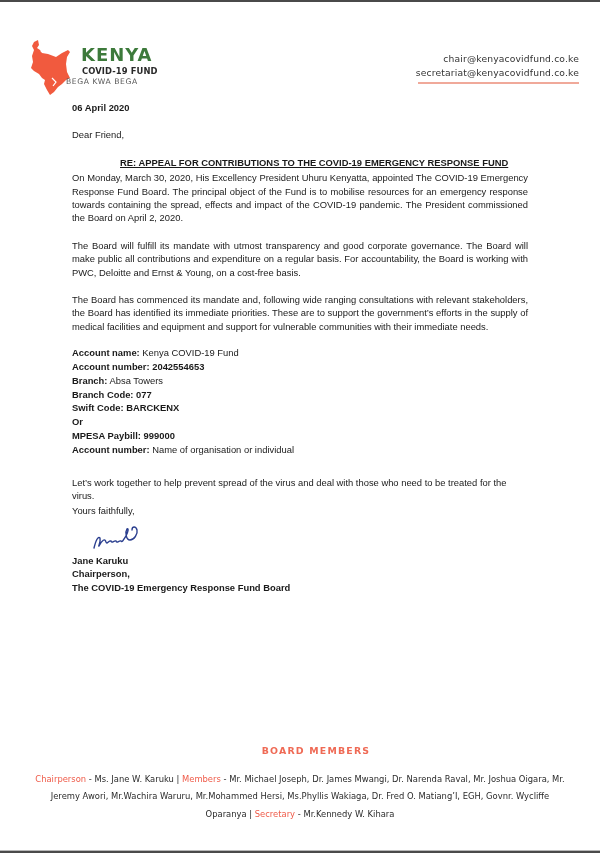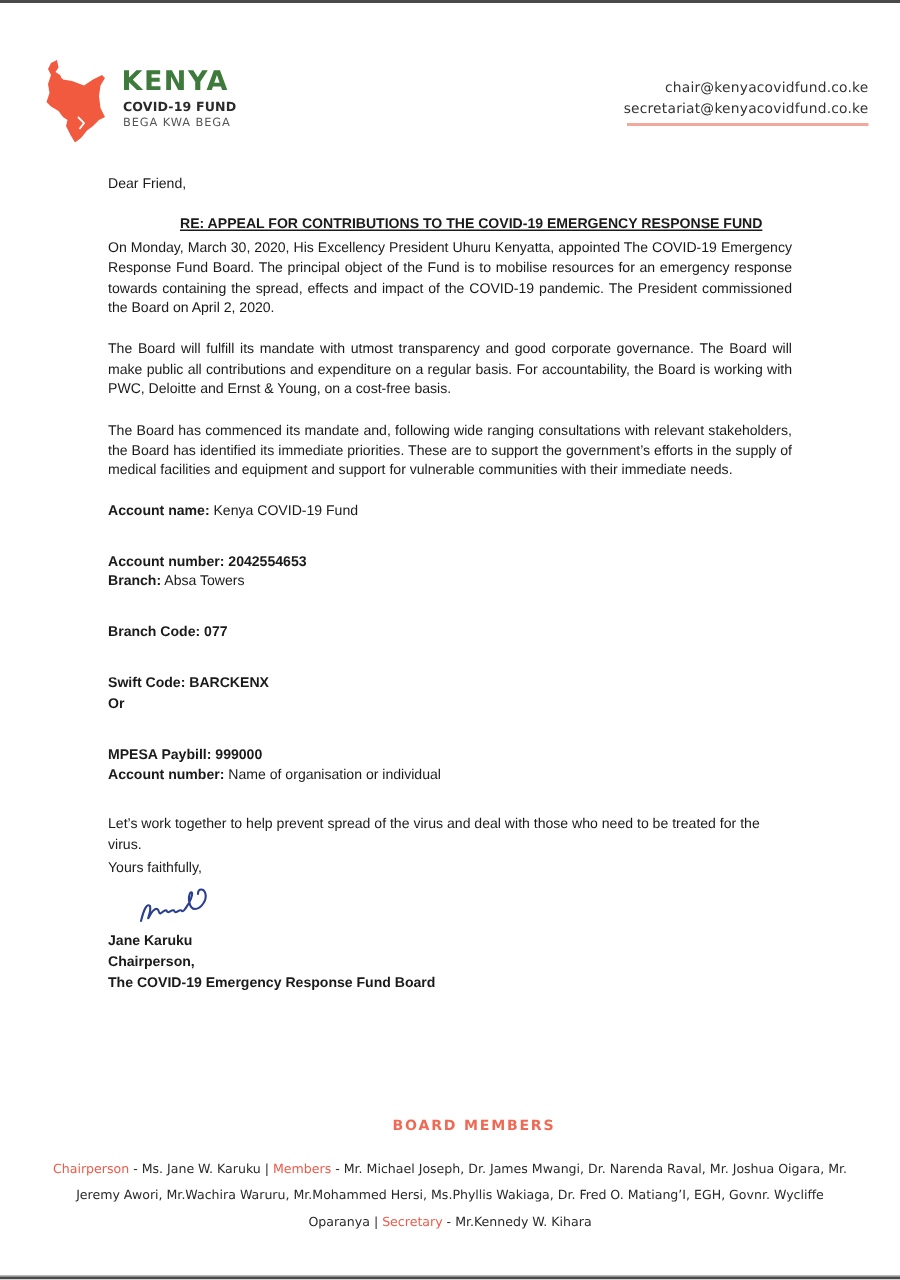--- a/index.html
+++ b/index.html
@@ -20,42 +20,42 @@
       position: absolute; left: 51px; top: 6px;
       font-family: "DejaVu Sans", sans-serif; font-weight: bold;
       font-size: 18px; letter-spacing: 1px; color: #3d7a3b; line-height: 18px;
     }
     .logo-fund {
       position: absolute; left: 52px; top: 27px;
       font-family: "DejaVu Sans", sans-serif; font-weight: bold;
       font-size: 8.4px; color: #2a2a2a; line-height: 9px; letter-spacing: 0.1px;
     }
     .logo-bega {
-      position: absolute; left: 52px; top: 38px;
+      position: absolute; left: 36px; top: 38px;
       font-family: "DejaVu Sans", sans-serif;
       font-size: 7.6px; color: #555; line-height: 8px; letter-spacing: 0.6px;
     }
     .contacts {
       position: absolute; right: 21px; top: 52px; text-align: right;
       font-family: "DejaVu Sans", sans-serif; font-size: 9.2px; color: #333; line-height: 14px;
       letter-spacing: 0.15px;
     }
     .contact-underline { position: absolute; left: 418px; top: 82px; width: 161px; height: 2px; background: #f0a99a; }
 
     
     .letter { position: absolute; left: 72px; top: 101px; width: 456px; font-size: 9.4px; line-height: 13.4px; color: #1a1a1a; }
     .date { font-weight: bold; }
     .greeting { margin-top: 14px; }
     .subject { margin-top: 14px; font-weight: bold; text-decoration: underline; margin-left: 48px; }
     .para { margin-top: 14px; text-align: justify; }
     .para.p1 { margin-top: 2px; }
     .account-block { margin-top: 13px; }
     .account-line { line-height: 13.8px; }
     .account-line .lbl { font-weight: bold; }
-    .account-line.bold-all { font-weight: bold; margin-top: 20px; }
+    .account-line.bold-all { font-weight: bold; }
     .closing { margin-top: 2px; }
     .signature { height: 36px; position: relative; }
     .signature svg { position: absolute; left: 18px; top: 2px; }
     .sig-block { font-weight: bold; line-height: 13.6px; }
 
     .board-title {
       position: absolute; left: 0; width: 600px; top: 745px; text-align: center;
       font-family: "DejaVu Sans", sans-serif; font-weight: bold; font-size: 9.4px;
       letter-spacing: 1.2px; color: #ef6a55; padding-left: 32px;
     }
@@ -81,20 +81,21 @@
   <div class="logo-bega">BEGA KWA BEGA</div>
 </div>
 
 <div class="contacts">
   <div>chair@kenyacovidfund.co.ke</div>
   <div>secretariat@kenyacovidfund.co.ke</div>
 </div>
 <div class="contact-underline"></div>
 
 <div class="letter">
+  <div class="date">06 April 2020</div>
   <div class="greeting">Dear Friend,</div>
   <div class="subject">RE: APPEAL FOR CONTRIBUTIONS TO THE COVID-19 EMERGENCY RESPONSE FUND</div>
 
   <p class="para p1">On Monday, March 30, 2020, His Excellency President Uhuru Kenyatta, appointed The COVID-19 Emergency Response Fund Board. The principal object of the Fund is to mobilise resources for an emergency response towards containing the spread, effects and impact of the COVID-19 pandemic. The President commissioned the Board on April 2, 2020.</p>
   <p class="para">The Board will fulfill its mandate with utmost transparency and good corporate governance. The Board will make public all contributions and expenditure on a regular basis. For accountability, the Board is working with PWC, Deloitte and Ernst &amp; Young, on a cost-free basis.</p>
   <p class="para">The Board has commenced its mandate and, following wide ranging consultations with relevant stakeholders, the Board has identified its immediate priorities.  These are to support the government’s efforts in the supply of medical facilities and equipment and support for vulnerable communities with their immediate needs.</p>
 
   <div class="account-block">
     <div class="account-line"><span class="lbl">Account name:</span><span> Kenya COVID-19 Fund</span></div>
     <div class="account-line bold-all"><span class="lbl">Account number:</span><span> 2042554653</span></div>

